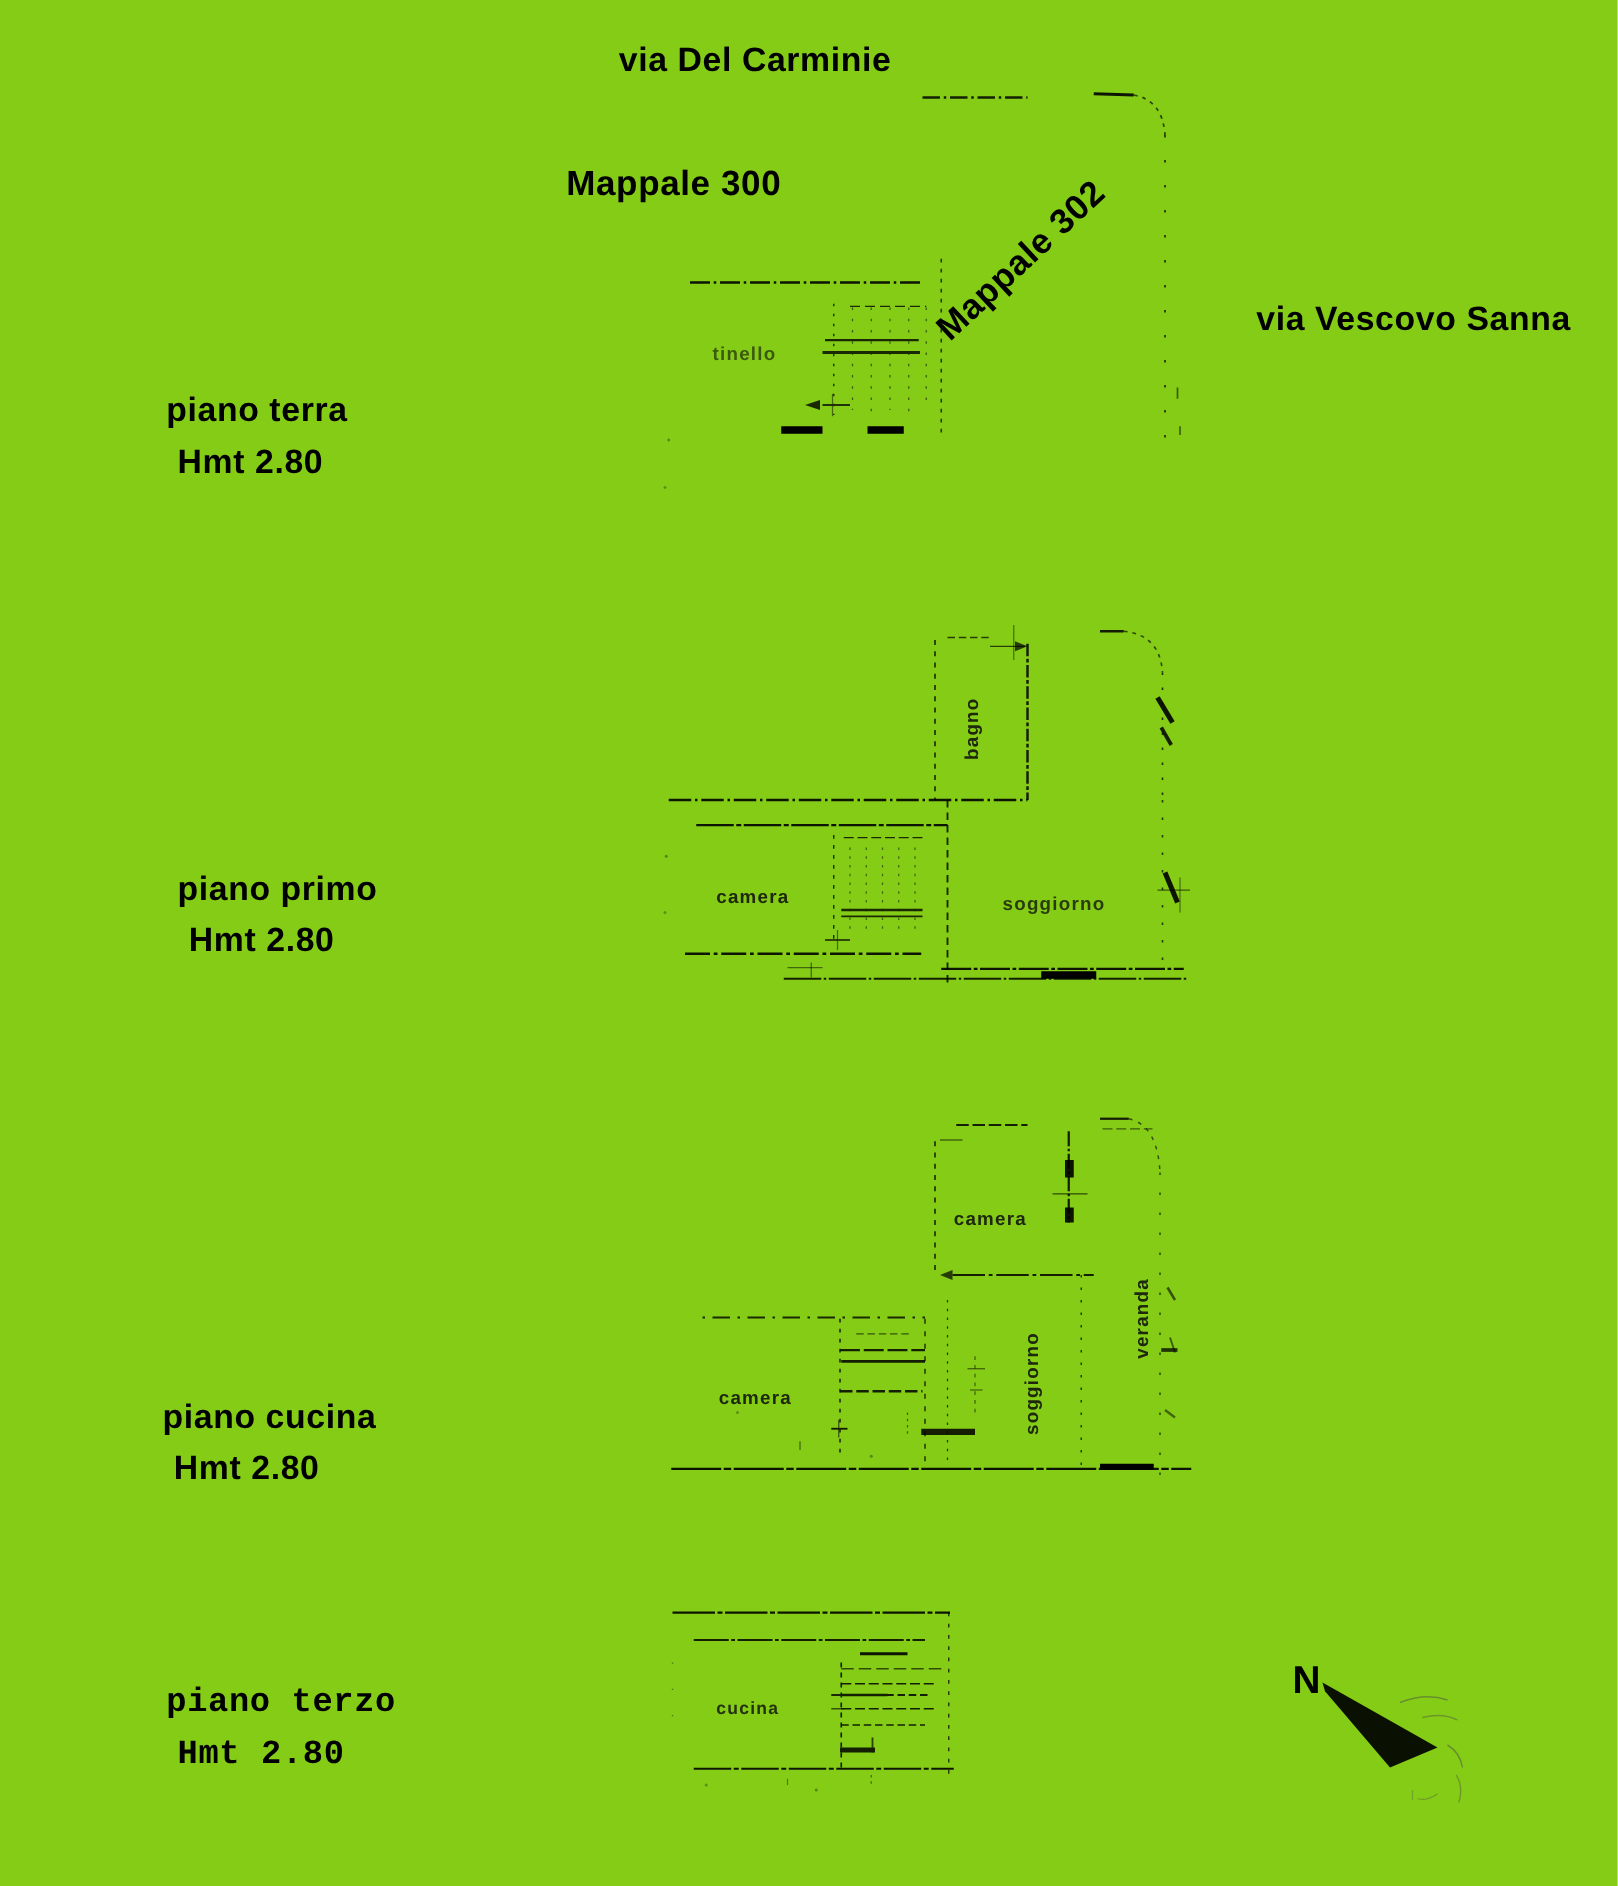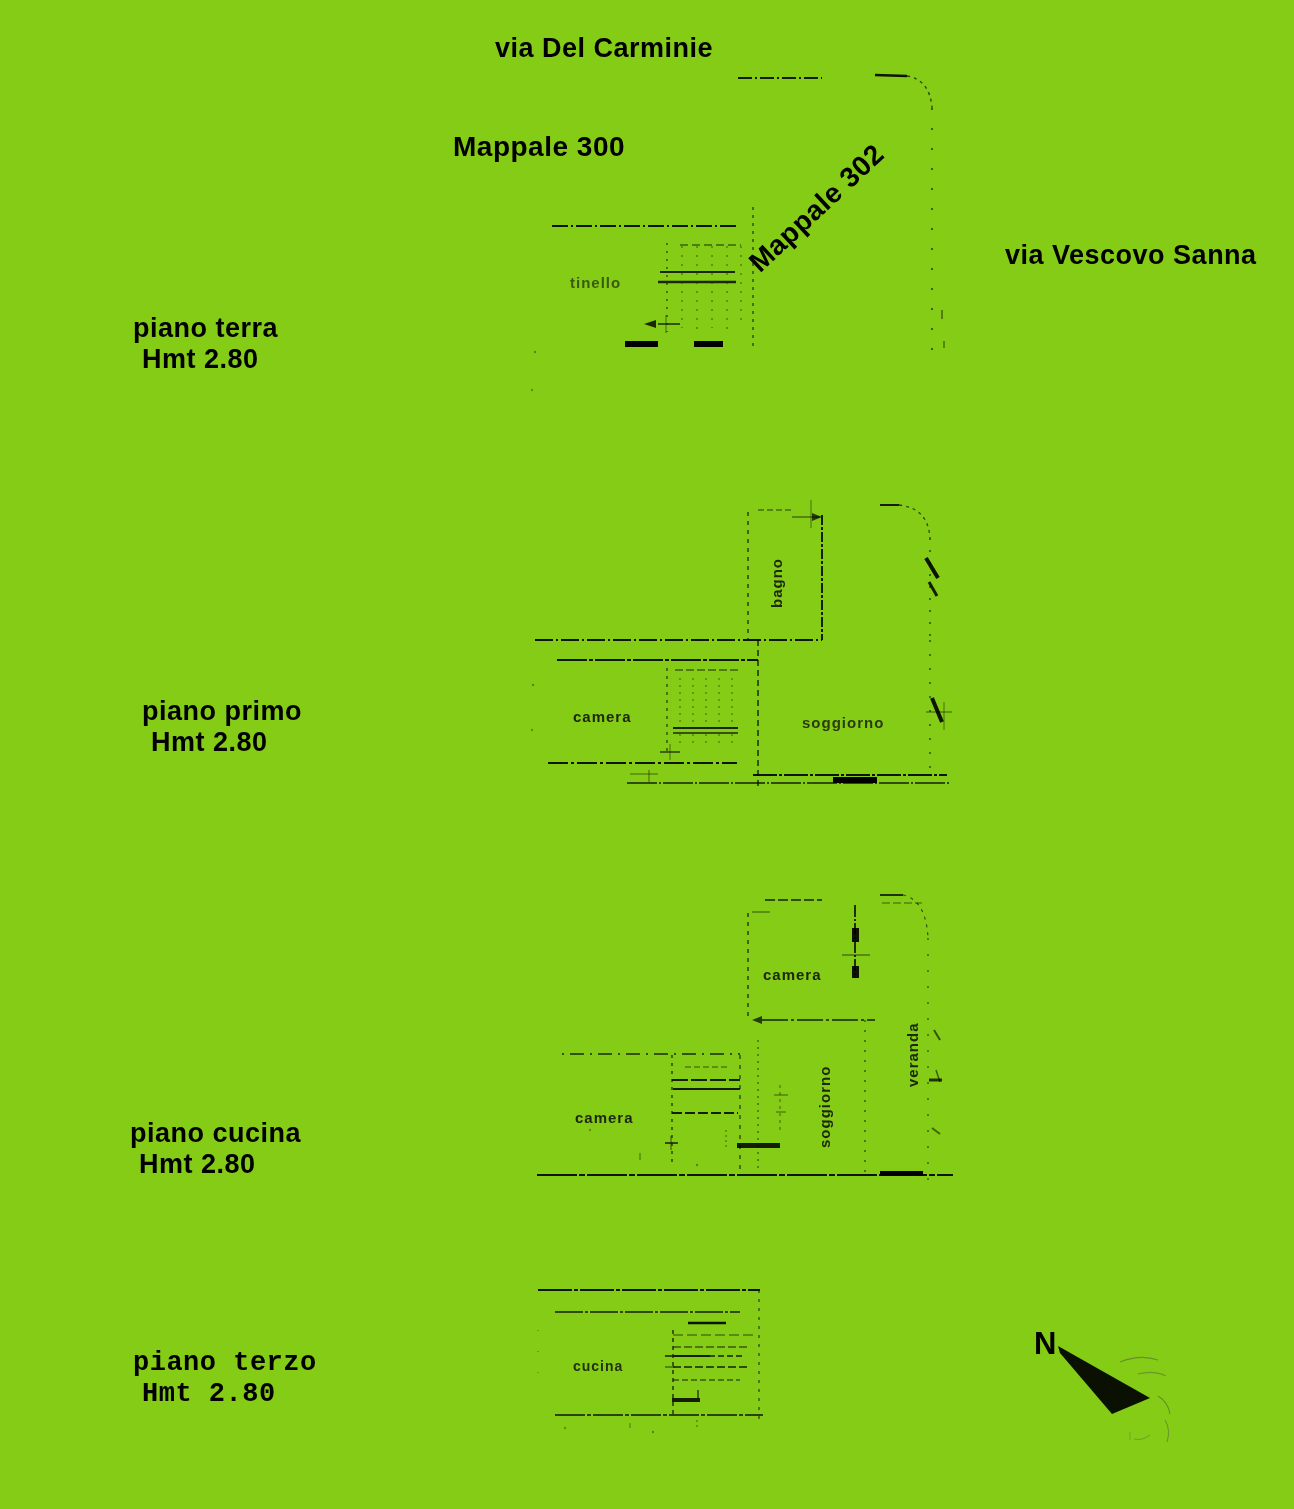--- a/index.html
+++ b/index.html
@@ -6,21 +6,21 @@
   .page{
     position:relative;width:1294px;height:1509px;margin:0 auto;
     background:#84cc16;overflow:hidden;
     font-family:"Liberation Sans", sans-serif;color:#161616;
   }
   .scanfx{position:absolute;inset:0;filter:blur(0.3px) contrast(1.35);}
   .lbl{position:absolute;font-weight:bold;white-space:nowrap;letter-spacing:.5px;color:#151515;}
   .sz27{font-size:27px;line-height:30px;}
   .sz28{font-size:28px;line-height:30px;}
   .floorlbl{position:absolute;font-weight:bold;font-size:27px;line-height:30px;color:#121212;letter-spacing:.5px;}
-  .floorlbl .hmt{margin-top:1px;padding-left:9px;}
+  .floorlbl .hmt{margin-top:11px;padding-left:9px;}
   .rot302{transform:rotate(-43deg);transform-origin:0 100%;}
   svg.plan{position:absolute;color:#1a1a1a;overflow:visible;}
   svg.plan line, svg.plan path{stroke:currentColor;fill:none;stroke-linecap:butt;}
   svg.plan .fill{fill:#1b1b1b;stroke:none;}
   text.room{
     font-family:"Liberation Sans", sans-serif;font-weight:bold;font-size:15px;
     fill:#2a2a2a;letter-spacing:1px;stroke:none;
   }
   .speck{fill:#333;stroke:none;}
   #compass text{font-family:"Liberation Sans", sans-serif;font-weight:bold;font-size:31px;fill:#141414;}

